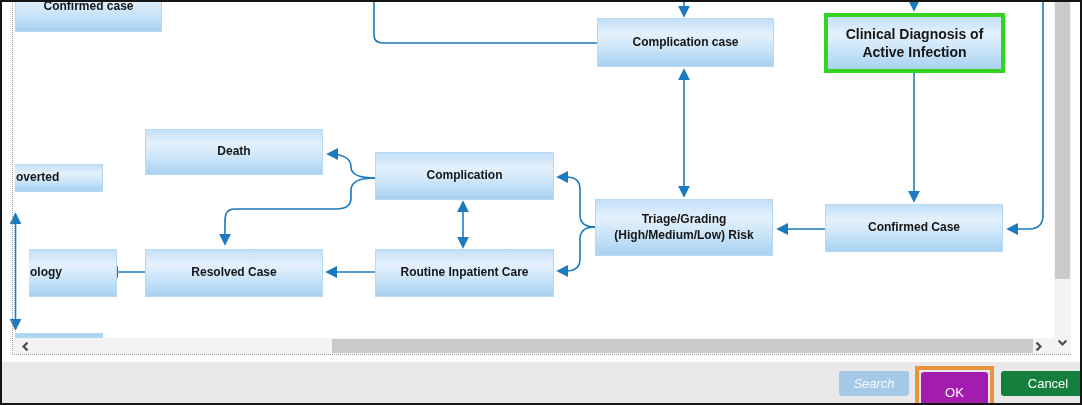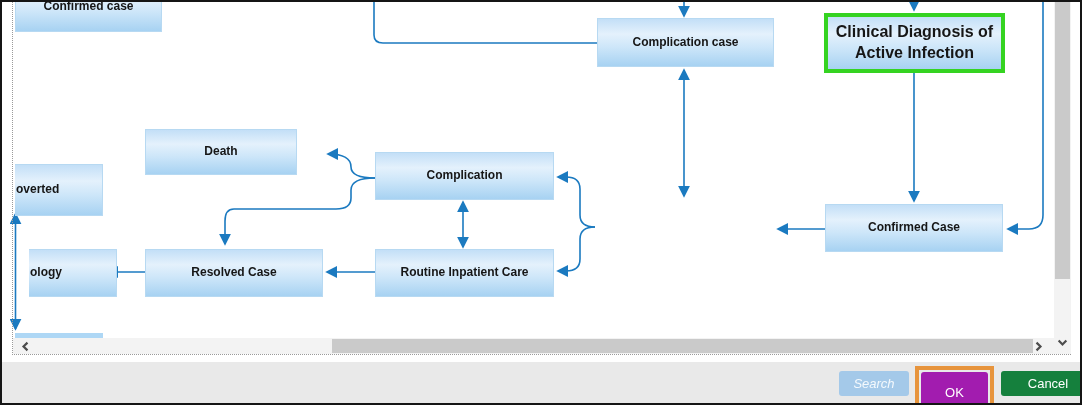--- a/index.html
+++ b/index.html
@@ -10,21 +10,21 @@
   .dotb{position:absolute;left:10px;top:352px;width:1059px;height:0;border-top:1px dotted #9a9a9a;}
   
   .wires{position:absolute;left:0;top:0;pointer-events:none;}
   
   .node{position:absolute;display:flex;align-items:center;justify-content:center;text-align:center;
         font-weight:bold;font-size:12px;line-height:1.3;color:#161616;
         background:linear-gradient(180deg,#c3dff7 0%,#e4f1fc 32%,#cde6f9 60%,#a7d2f2 100%);
         border:1px solid #b7d9f2;box-sizing:border-box;}
   .node.cut{justify-content:flex-start;text-align:left;padding-left:1px;border-left:none;}
   .green-wrap{position:absolute;border:4px solid #35d321;box-sizing:border-box;background:linear-gradient(180deg,#c3dff7 0%,#e4f1fc 32%,#cde6f9 60%,#a7d2f2 100%);
-        display:flex;align-items:center;justify-content:center;text-align:center;font-weight:bold;font-size:16px;line-height:1.3;color:#161616;padding:0 0;}
+        display:flex;align-items:center;justify-content:center;text-align:center;font-weight:bold;font-size:14px;line-height:1.3;color:#161616;padding:0 10px;}
   .sliver{position:absolute;background:#aed7f5;}
   
   .vscroll{position:absolute;left:1052px;top:0;width:17px;height:352px;background:#f3f3f3;}
   .vthumb{position:absolute;left:1px;top:0;width:15px;height:277px;background:#cacaca;}
   .vbtn{position:absolute;left:0;top:329px;width:17px;height:22px;display:flex;align-items:center;justify-content:center;}
   .hscroll{position:absolute;left:11px;top:336px;width:1041px;height:16px;background:#f3f3f3;}
   .hthumb{position:absolute;left:319px;top:1px;width:701px;height:14px;background:#cacaca;}
   .hbtnl{position:absolute;left:0;top:0;width:24px;height:16px;display:flex;align-items:center;justify-content:center;}
   .hbtnr{position:absolute;right:4px;top:0;width:24px;height:16px;display:flex;align-items:center;justify-content:center;}
   
@@ -68,28 +68,31 @@
 
   <div class="node" style="left:13px;top:-20px;width:147px;height:50px;">
     <span>Confirmed case</span>
   </div>
   <div class="node" style="left:595px;top:16px;width:177px;height:49px;">
     <span>Complication case</span>
   </div>
   <div class="green-wrap" style="left:822px;top:11px;width:181px;height:60px;">
     <span>Clinical Diagnosis of Active Infection</span>
   </div>
-  <div class="node" style="left:143px;top:127px;width:152px;height:46px;">
+  <div class="node" style="left:143px;top:127px;width:178px;height:46px;">
     <span>Death</span>
   </div>
-  <div class="node cut" style="left:13px;top:162px;width:88px;height:52px;">
+  <div class="node cut" style="left:13px;top:162px;width:88px;height:28px;">
     <span>overted</span>
   </div>
   <div class="node" style="left:373px;top:150px;width:179px;height:48px;">
     <span>Complication</span>
+  </div>
+  <div class="node" style="left:593px;top:197px;width:178px;height:57px;">
+    <span>Triage/Grading (High/Medium/Low) Risk</span>
   </div>
   <div class="node" style="left:823px;top:202px;width:178px;height:48px;">
     <span>Confirmed Case</span>
   </div>
   <div class="node" style="left:143px;top:247px;width:178px;height:48px;">
     <span>Resolved Case</span>
   </div>
   <div class="node" style="left:373px;top:247px;width:179px;height:48px;">
     <span>Routine Inpatient Care</span>
   </div>

